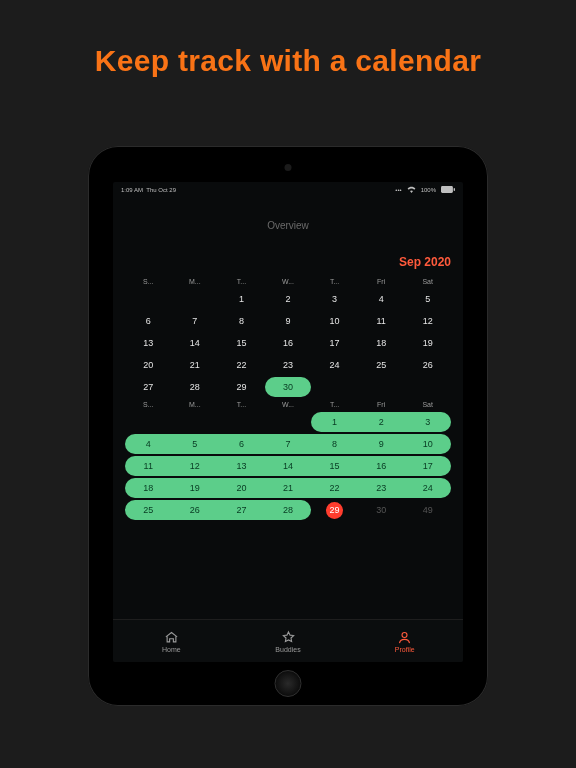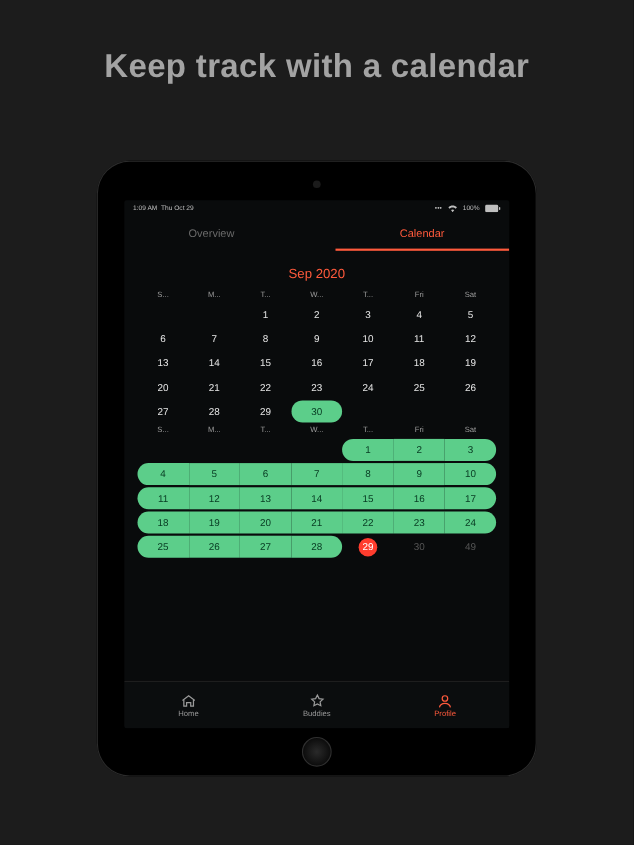--- a/index.html
+++ b/index.html
@@ -6,21 +6,21 @@
     margin: 0;
     padding: 0;
     width: 576px;
     height: 768px;
     background: #1c1c1c;
     font-family: -apple-system, BlinkMacSystemFont, "Segoe UI", Arial, sans-serif;
     overflow: hidden;
   }
   .headline {
     text-align: center;
-    color: #a3a3a3;
+    color: #f97316;
     font-weight: 800;
     font-size: 30px;
     letter-spacing: 0.3px;
     margin-top: 44px;
   }
   .device {
     position: absolute;
     left: 88px;
     top: 146px;
     width: 400px;
@@ -66,21 +66,21 @@
     justify-content: space-between;
     align-items: center;
     font-size: 6px;
     color: #bfbfbf;
     padding: 4px 8px 2px;
   }
   .sb-right { display: flex; align-items: center; gap: 5px; }
   .sb-right svg { display: block; }
   .tabs {
     display: flex;
-    margin-top: 4px;
+    margin-top: 17px;
     gap: 33px;
   }
   .tab {
     flex: 1;
     text-align: center;
     font-size: 10px;
     padding: 8px 0 10px;
     position: relative;
   }
   .tab-inactive { color: #6a6a6a; }
@@ -89,23 +89,23 @@
     content: "";
     position: absolute;
     left: 0;
     right: 0;
     bottom: 0;
     height: 2px;
     background: #ff5a3c;
   }
   .cal-container { padding: 6px 12px 0; }
   .month-title {
-    text-align: center;
+    text-align: right;
     color: #ff5a3c;
-    font-weight: 400;
+    font-weight: 700;
     font-size: 12px;
     margin: 8px 0 6px;
   }
   .grid-head, .grid-row {
     display: grid;
     grid-template-columns: repeat(7, 1fr);
     text-align: center;
     align-items: center;
   }
   .grid-head span {
@@ -183,21 +183,20 @@
         <span>100%</span>
         <svg width="14" height="7" viewBox="0 0 20 10">
             <rect x="0" y="0" width="17" height="10" rx="2" fill="#bfbfbf"></rect>
             <rect x="18" y="3" width="2" height="4" rx="1" fill="#bfbfbf"></rect>
           </svg>
       </div>
     </div>
 
     <div class="tabs">
       <div class="tab tab-inactive">Overview</div>
-      <div class="tab tab-active">Calendar</div>
     </div>
 
     <div class="cal-container">
 
       <div class="month-title">Sep 2020</div>
       <div class="grid-head">
         <span>S...</span>
         <span>M...</span>
         <span>T...</span>
         <span>W...</span>

